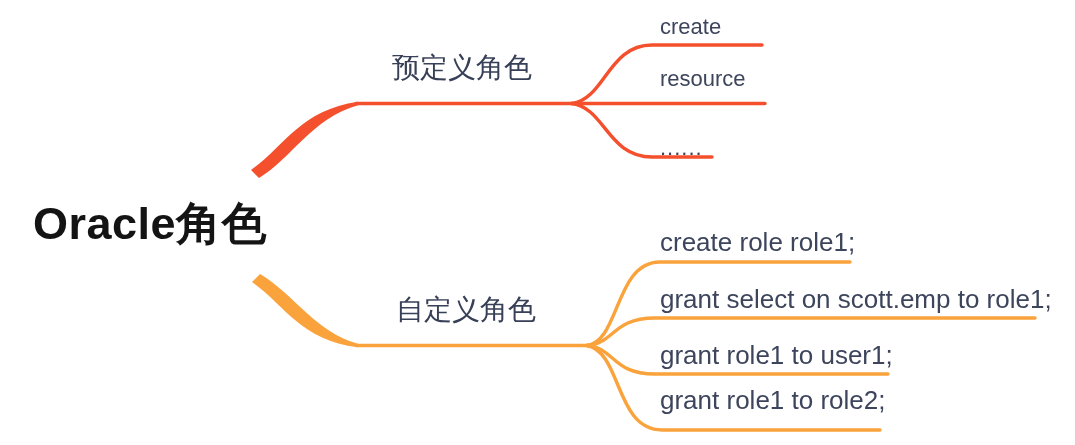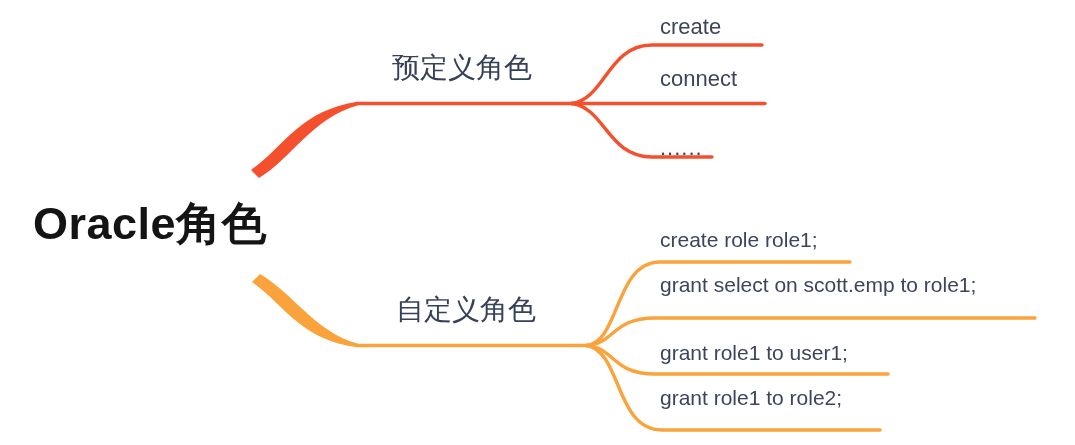--- a/index.html
+++ b/index.html
@@ -38,26 +38,26 @@
   }
   .root-topic .latin { font-weight: 600; }
   .root-topic .cjk   { font-weight: 800; }
   .branch-topic {
     font-size: 28px;
     font-weight: 500;
     color: #374057;
   }
   .branch-topic.predefined { left: 392px; top: 53px; }
   .branch-topic.custom     { left: 396px; top: 295px; text-align: center; }
-  .child-topic { font-size: 21px; color: #3d455c; }
+  .child-topic { font-size: 26px; color: #3d455c; }
   .child-topic.c-connect  { left: 660px; top: 15px;  font-size: 22px; }
   .child-topic.c-resource { left: 660px; top: 67px;  font-size: 22px; }
   .child-topic.c-dots     { left: 660px; top: 136px; font-size: 22px; letter-spacing: 1px; }
   .child-topic.c-create   { left: 660px; top: 228px; }
-  .child-topic.c-select   { left: 660px; top: 273px; text-align: center; }
+  .child-topic.c-select   { left: 660px; top: 285px; text-align: center; }
   .child-topic.c-user1    { left: 660px; top: 341px; }
   .child-topic.c-role2    { left: 660px; top: 386px; }
 </style>
 </head>
 <body>
 
 <div id="mindmap">
 
   <svg id="branch-svg" viewBox="0 0 1075 445" fill="none">
 
@@ -76,21 +76,21 @@
   </svg>
 
   <div class="topic branch-topic predefined">预定义角色</div>
 
   <div class="topic root-topic">
     <span class="latin">Oracle</span><span class="cjk">角色</span>
   </div>
   <div class="topic branch-topic custom">自定义角色</div>
 
   <div class="topic child-topic c-connect">create</div>
-  <div class="topic child-topic c-resource">connect</div>
+  <div class="topic child-topic c-resource">resource</div>
   <div class="topic child-topic c-dots">......</div>
 
   <div class="topic child-topic c-create">create role role1;</div>
   <div class="topic child-topic c-select">grant select on scott.emp to role1;</div>
   <div class="topic child-topic c-user1">grant role1 to user1;</div>
   <div class="topic child-topic c-role2">grant role1 to role2;</div>
 
 </div>
 
 </body></html>

